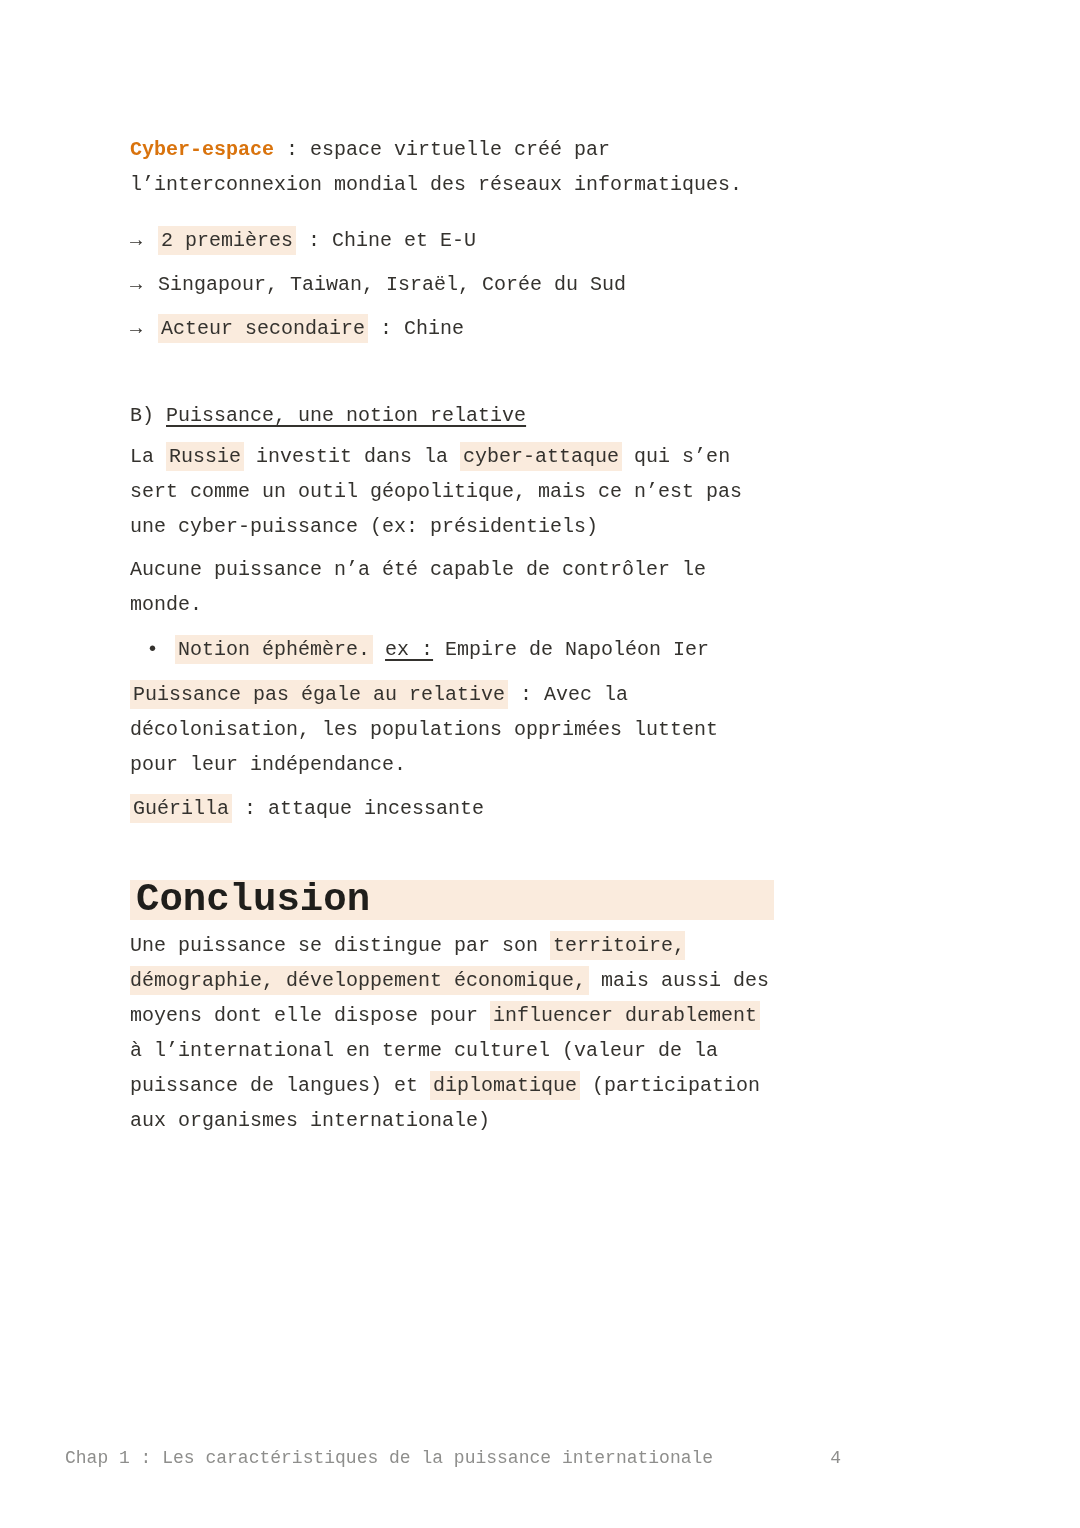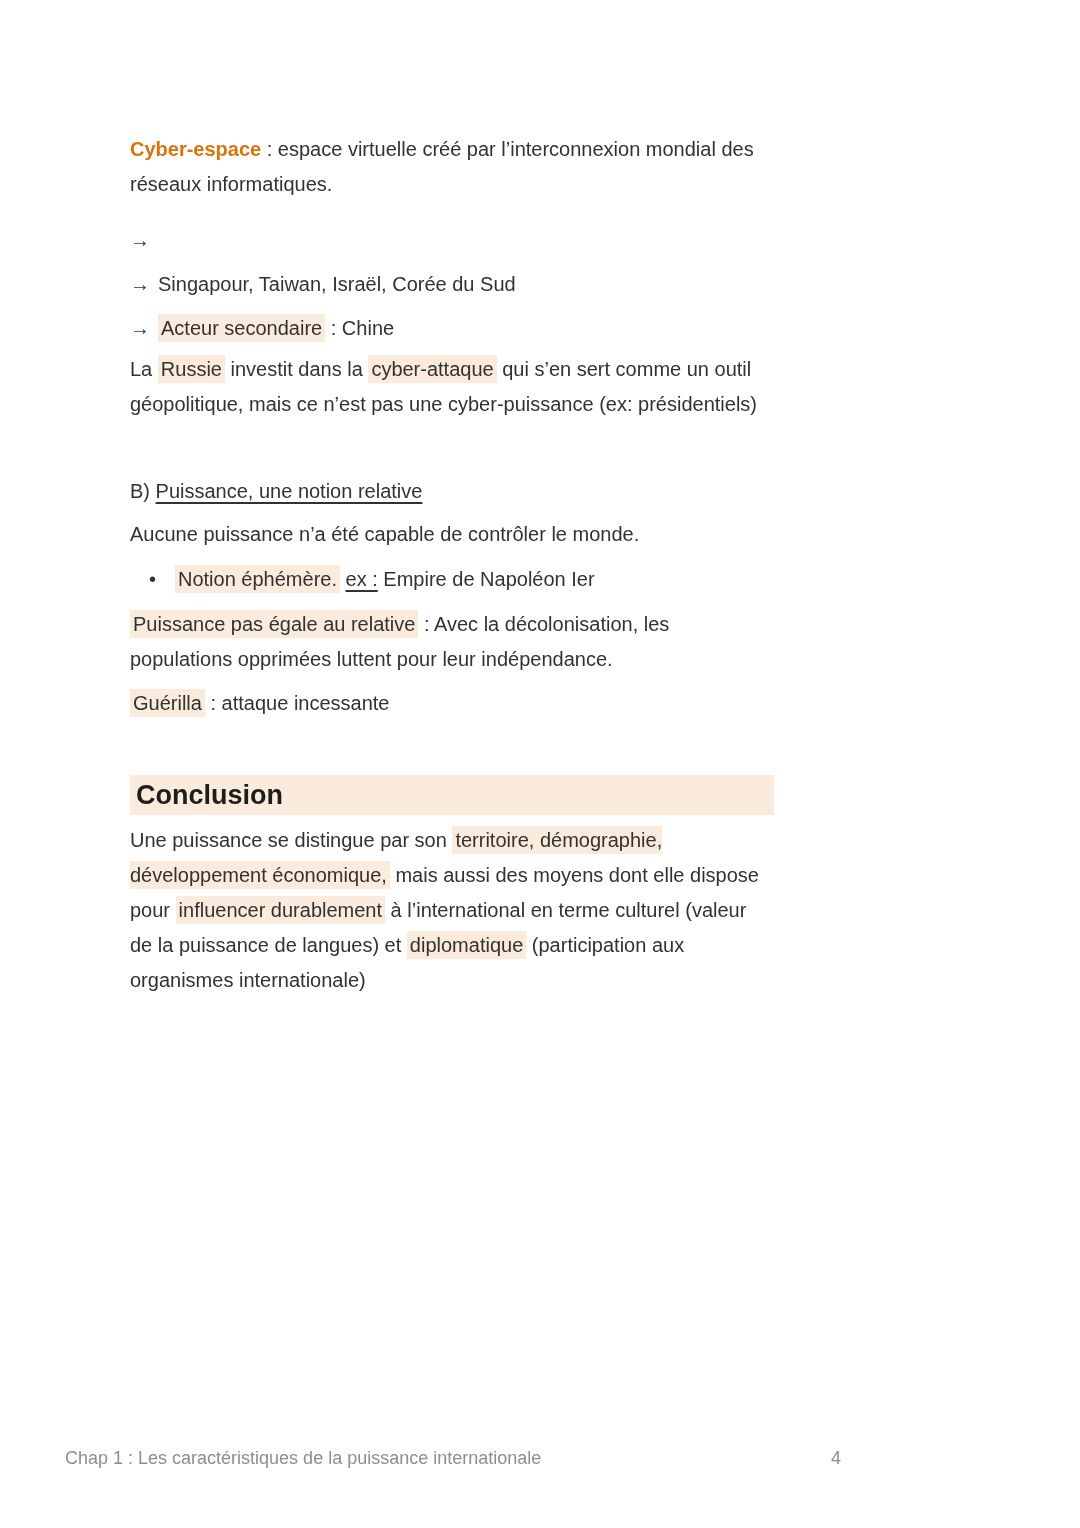--- a/index.html
+++ b/index.html
@@ -10,21 +10,21 @@
   }
   * { box-sizing: border-box; }
   html, body { margin: 0; padding: 0; }
   body { background: #ffffff; }
   .page {
     position: relative;
     width: 904px;
     height: 1528px;
     background: #ffffff;
     overflow: hidden;
-    font-family: Liberation Sans, sans-serif;
+    font-family: Liberation Mono, monospace;
     color: var(--text);
   }
   .content {
     padding: 132px 130px 0 130px;
     font-size: 20px;
     line-height: 35px;
   }
   p, .block { margin: 0; }
   .term-orange { color: var(--orange); font-weight: 700; }
   mark {
@@ -46,21 +46,21 @@
   .bullet-marker { flex: none; width: 45px; text-align: center; }
   
   #p-russie { margin-top: 6px; }
   #h-section-b { margin-top: 52px; }
   #p-aucune { margin-top: 8px; }
   #p-puissance { margin-top: 10px; }
   #p-guerre { margin-top: 8px; }
   #p-guerilla { margin-top: 9px; }
   #conclusion-heading {
     margin: 54px 0 0 0;
-    font-size: 27px;
+    font-size: 39px;
     line-height: 34px;
     font-weight: 700;
     background: var(--hl);
     padding: 3px 6px;
     color: #1f1e1b;
   }
   #p-conclusion { margin-top: 8px; }
   .footer {
     position: absolute;
     left: 65px;
@@ -78,35 +78,36 @@
 </head>
 <body>
 
 <div class="page">
   <main class="content">
 
     <p class="block" id="p-cyber"><strong class="term-orange">Cyber-espace</strong><span> : espace virtuelle créé par l’interconnexion mondial des réseaux informatiques.</span></p>
 
     <div class="arrow-item first">
       <span class="arrow-marker">→</span>
+      <span><mark>2 premières</mark><span> : Chine et E-U</span></span>
     </div>
 
     <div class="arrow-item">
       <span class="arrow-marker">→</span>
       <span><span>Singapour, Taiwan, Israël, Corée du Sud</span></span>
     </div>
 
     <div class="arrow-item">
       <span class="arrow-marker">→</span>
       <span><mark>Acteur secondaire</mark><span> : Chine</span></span>
     </div>
 
+    <p class="block" id="h-section-b"><span>B) </span><span class="u">Puissance, une notion relative</span></p>
+
     <p class="block" id="p-russie"><span>La </span><mark>Russie</mark><span> investit dans la </span><mark>cyber-attaque</mark><span> qui s’en sert comme un outil géopolitique, mais ce n’est pas une cyber-puissance (ex: présidentiels)</span></p>
-
-    <p class="block" id="h-section-b"><span>B) </span><span class="u">Puissance, une notion relative</span></p>
 
     <p class="block" id="p-aucune"><span>Aucune puissance n’a été capable de contrôler le monde.</span></p>
 
     <div class="bullet-item">
       <span class="bullet-marker">•</span>
       <span><mark>Notion éphémère.</mark><span> </span><span class="u">ex :</span><span> Empire de Napoléon Ier</span></span>
     </div>
 
     <p class="block" id="p-puissance"><mark>Puissance pas égale au relative</mark><span> : Avec la décolonisation, les populations opprimées luttent pour leur indépendance.</span></p>
 

